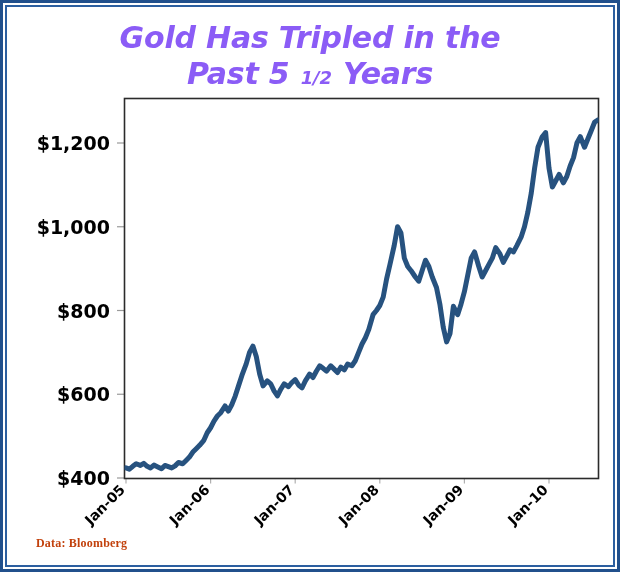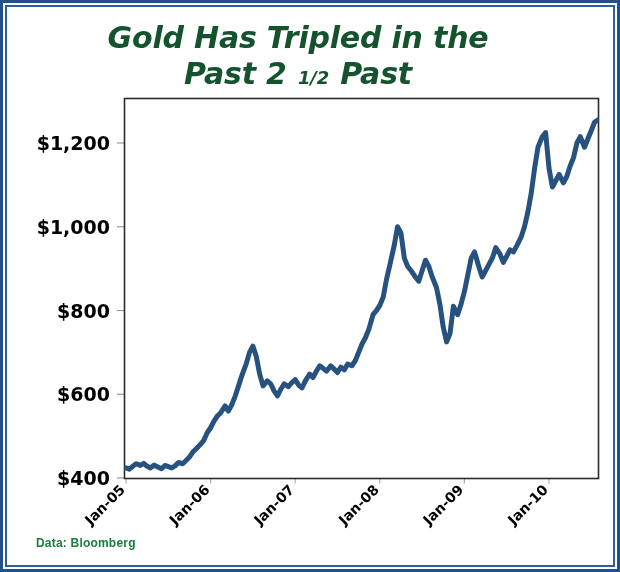--- a/index.html
+++ b/index.html
@@ -40,25 +40,25 @@
     left: 3px; top: 3px;
     width: 614px; height: 566px;
     box-sizing: border-box;
     border: 2px solid #ffffff;
     pointer-events: none;
   }
 
   
   .title {
     position: absolute;
-    left: 28px;
+    left: 40px;
     top: 20px;
     width: 540px;
     text-align: center;
-    color: #14532d;
+    color: #8b5cf6;
     font-family: "DejaVu Sans", sans-serif;
     font-weight: bold;
     font-style: italic;
     font-size: 30px;
     line-height: 36px;
     letter-spacing: -0.2px;
     white-space: pre-wrap;
   }
   .title .frac {
     font-size: 18px;
@@ -87,37 +87,37 @@
   .xlabel {
     font-family: "DejaVu Sans", sans-serif;
     font-weight: bold;
     font-size: 14px;
     fill: #000000;
   }
   .source {
     position: absolute;
     left: 36px;
     top: 536px;
-    font-family: Liberation Sans, sans-serif;
+    font-family: Liberation Serif, serif;
     font-weight: bold;
     font-size: 12px;
-    color: #15803d;
+    color: #c2410c;
     letter-spacing: 0.2px;
   }
 </style>
 </head>
 <body>
 
 <div id="root">
 
   <div class="frame-outer"></div>
   <div class="frame-gap"></div>
   <div class="frame-inner"></div>
 
-  <div class="title"><span>Gold Has Tripled in the</span><br><span>Past 2 </span><span class="frac">1/2</span><span> Past</span></div>
+  <div class="title"><span>Gold Has Tripled in the</span><br><span>Past 5 </span><span class="frac">1/2</span><span> Years</span></div>
 
   <div class="chart-wrap">
     <svg class="chart" width="620" height="572" viewBox="0 0 620 572">
       <g id="ytick-labels">
           <text class="ylabel" x="110" y="150" text-anchor="end">$1,200</text>
           <text class="ylabel" x="110" y="233.75" text-anchor="end">$1,000</text>
           <text class="ylabel" x="110" y="317.5" text-anchor="end">$800</text>
           <text class="ylabel" x="110" y="401.25" text-anchor="end">$600</text>
           <text class="ylabel" x="110" y="485" text-anchor="end">$400</text>
         </g>

